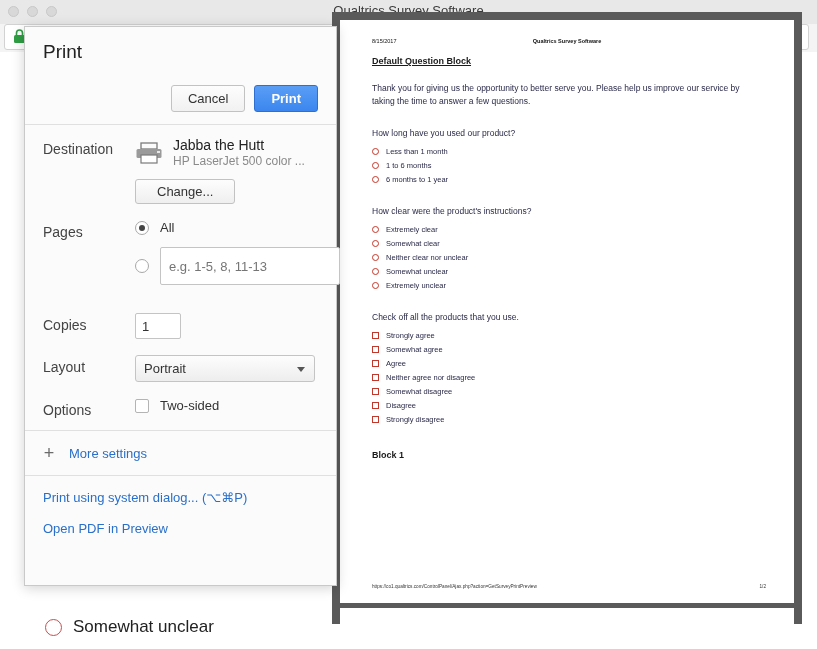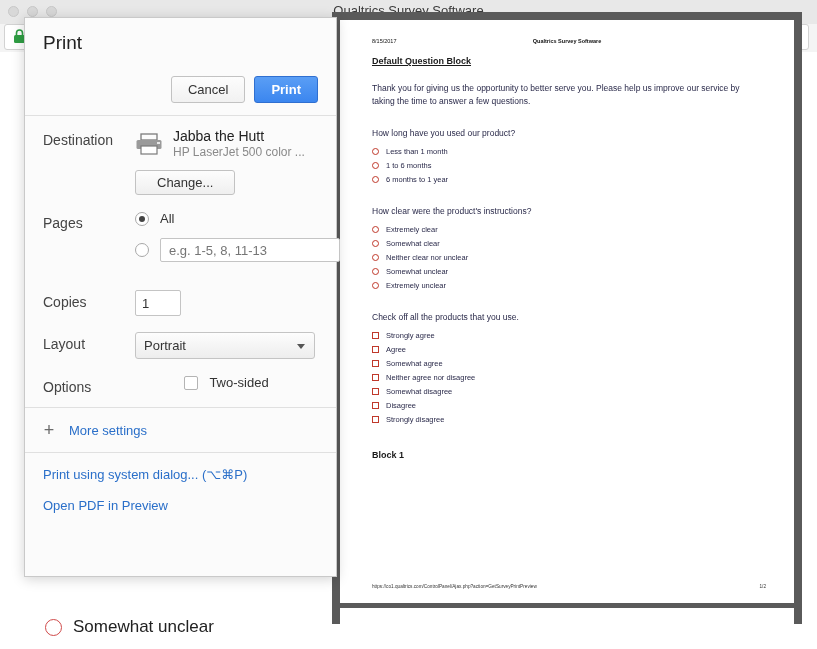--- a/index.html
+++ b/index.html
@@ -185,21 +185,21 @@
     width: 394px;
     display: flex;
     justify-content: space-between;
     font-size: 4.7px;
     color: #333;
   }
 
   
   .print-dialog {
     position: absolute;
-    left: 24px; top: 17px;
+    left: 24px; top: 26px;
     width: 313px;
     height: 560px;
     background: #fbfbfb;
     border: 1px solid #c9c9c9;
     box-shadow: 0 2px 12px rgba(0,0,0,0.18);
     box-sizing: border-box;
   }
   .pd-header {
     padding: 14px 18px 0 18px;
   }
@@ -319,21 +319,21 @@
     width: 6px; height: 6px;
     border-radius: 50%;
     background: #444;
   }
   .radio-label {
     font-size: 13px;
     color: #333;
   }
   .text-input {
     width: 180px;
-    height: 24px;
+    height: 38px;
     border: 1px solid #c4c4c4;
     border-radius: 2px;
     background: #fff;
     font-size: 13px;
     color: #999;
     padding: 0 8px;
     box-sizing: border-box;
     font-family: "Liberation Sans", sans-serif;
   }
   .copies-input {
@@ -368,21 +368,20 @@
     margin-top: -2px;
     width: 0; height: 0;
     border-left: 4px solid transparent;
     border-right: 4px solid transparent;
     border-top: 5px solid #555;
   }
   .check-line {
     display: flex;
     align-items: center;
     gap: 11px;
-    justify-content: center;
   }
   .checkbox {
     width: 14px; height: 14px;
     border: 1px solid #b4b4b4;
     background: #fff;
     border-radius: 2px;
     box-sizing: border-box;
     flex: none;
   }
   .check-label {
@@ -489,25 +488,25 @@
       </div>
 
       <div class="pv-group">
         <div class="pv-q">Check off all the products that you use.</div>
         <div class="pv-opt">
             <span class="pv-check"></span>
             <span>Strongly agree</span>
           </div>
         <div class="pv-opt">
             <span class="pv-check"></span>
+            <span>Somewhat agree</span>
+          </div>
+        <div class="pv-opt">
+            <span class="pv-check"></span>
             <span>Agree</span>
-          </div>
-        <div class="pv-opt">
-            <span class="pv-check"></span>
-            <span>Somewhat agree</span>
           </div>
         <div class="pv-opt">
             <span class="pv-check"></span>
             <span>Neither agree nor disagree</span>
           </div>
         <div class="pv-opt">
             <span class="pv-check"></span>
             <span>Somewhat disagree</span>
           </div>
         <div class="pv-opt">

